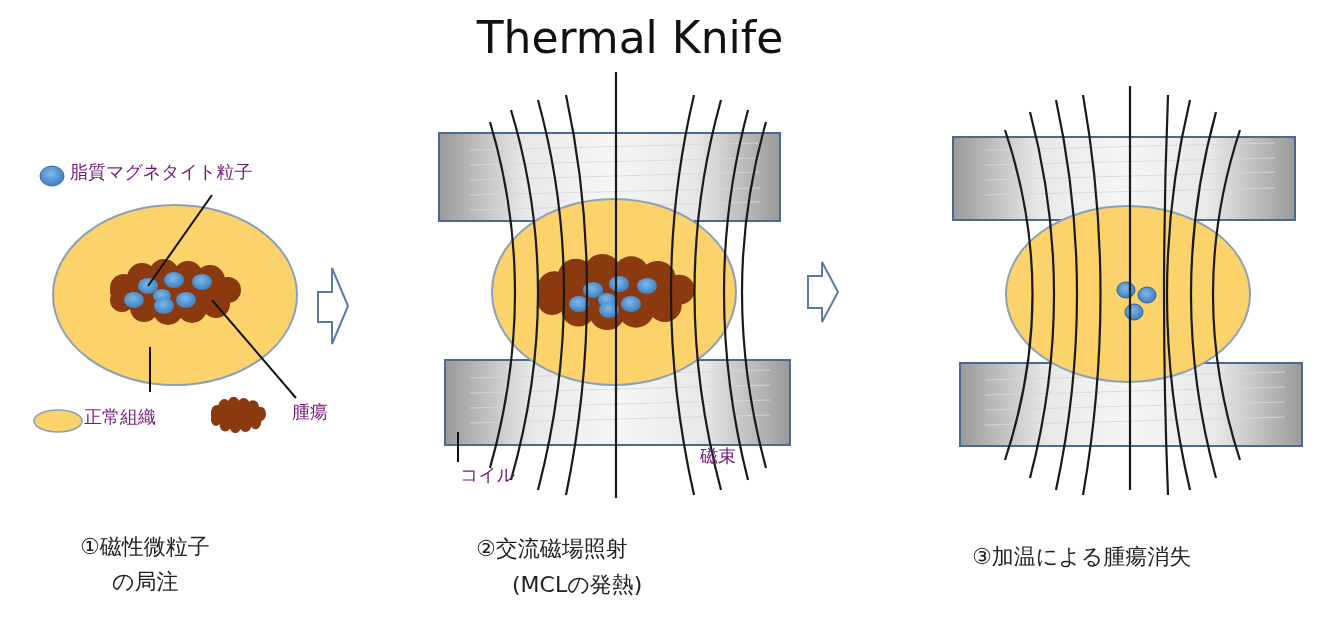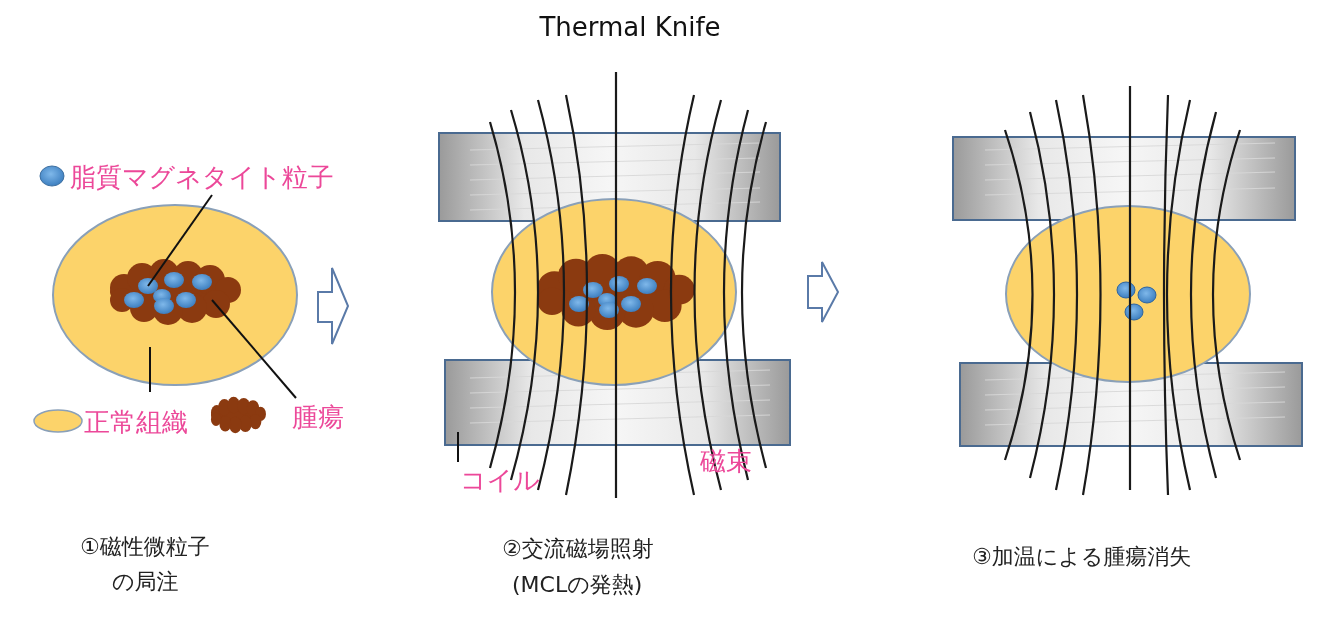--- a/index.html
+++ b/index.html
@@ -1,20 +1,20 @@
 <!DOCTYPE html>
 <html><head>
 <meta charset="utf-8">
 <style>
   html, body { margin:0; padding:0; background:#ffffff; }
   body { width:1330px; height:620px; position:relative; overflow:hidden;
          font-family:"DejaVu Sans","Liberation Sans",sans-serif; color:#222; }
   .abs { position:absolute; }
-  .title { left:440px; top:12px; width:380px; text-align:center; font-size:26px; font-family:"DejaVu Sans",sans-serif; color:#111; }
-  .lbl { font-size:26px; color:#ec4899; white-space:nowrap; }
+  .title { left:440px; top:12px; width:380px; text-align:center; font-size:44px; font-family:"DejaVu Sans",sans-serif; color:#111; }
+  .lbl { font-size:18px; color:#701a75; white-space:nowrap; }
   .cap { font-size:22px; color:#222; white-space:nowrap; line-height:34px;text-align:center; }
   svg { position:absolute; left:0; top:0; }
 </style>
 </head>
 <body>
 
 <svg width="1330" height="620" viewBox="0 0 1330 620">
   <defs>
     <linearGradient id="coilGrad" x1="0" y1="0" x2="1" y2="0">
       <stop offset="0" stop-color="#9A9A9A"></stop>
@@ -149,16 +149,16 @@
 <div class="abs title">Thermal Knife</div>
 
 <div class="abs lbl" style="left:70px;top:160px;">脂質マグネタイト粒子</div>
 <div class="abs lbl" style="left:84px;top:405px;text-align:center;">正常組織</div>
 <div class="abs lbl" style="left:266px;top:400px;margin-left:26px;">腫瘍</div>
 <div class="abs cap" style="left:80px;top:530px;">①磁性微粒子</div>
 <div class="abs cap" style="left:112px;top:565px;">の局注</div>
 
 <div class="abs lbl" style="left:460px;top:463px;">コイル</div>
 <div class="abs lbl" style="left:700px;top:444px;">磁束</div>
-<div class="abs cap" style="left:502px;top:532px;">②交流磁場照射</div>
+<div class="abs cap" style="left:476px;top:532px;">②交流磁場照射</div>
 <div class="abs cap" style="left:512px;top:568px;">(MCLの発熱)</div>
 
 <div class="abs cap" style="left:972px;top:540px;">③加温による腫瘍消失</div>
 
 </body></html>

